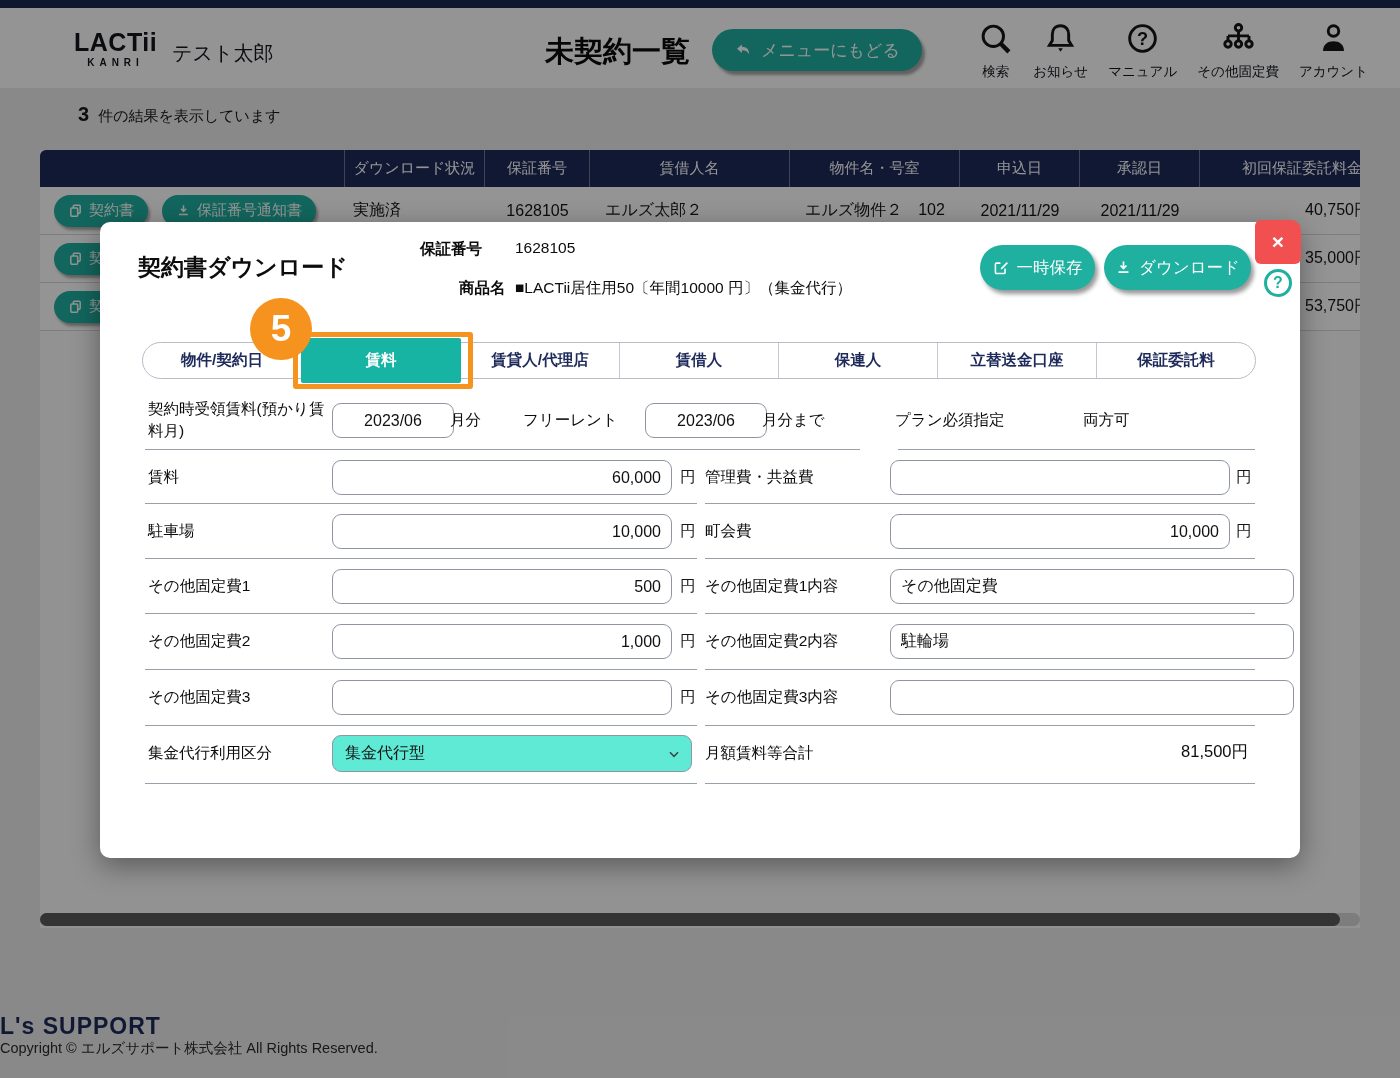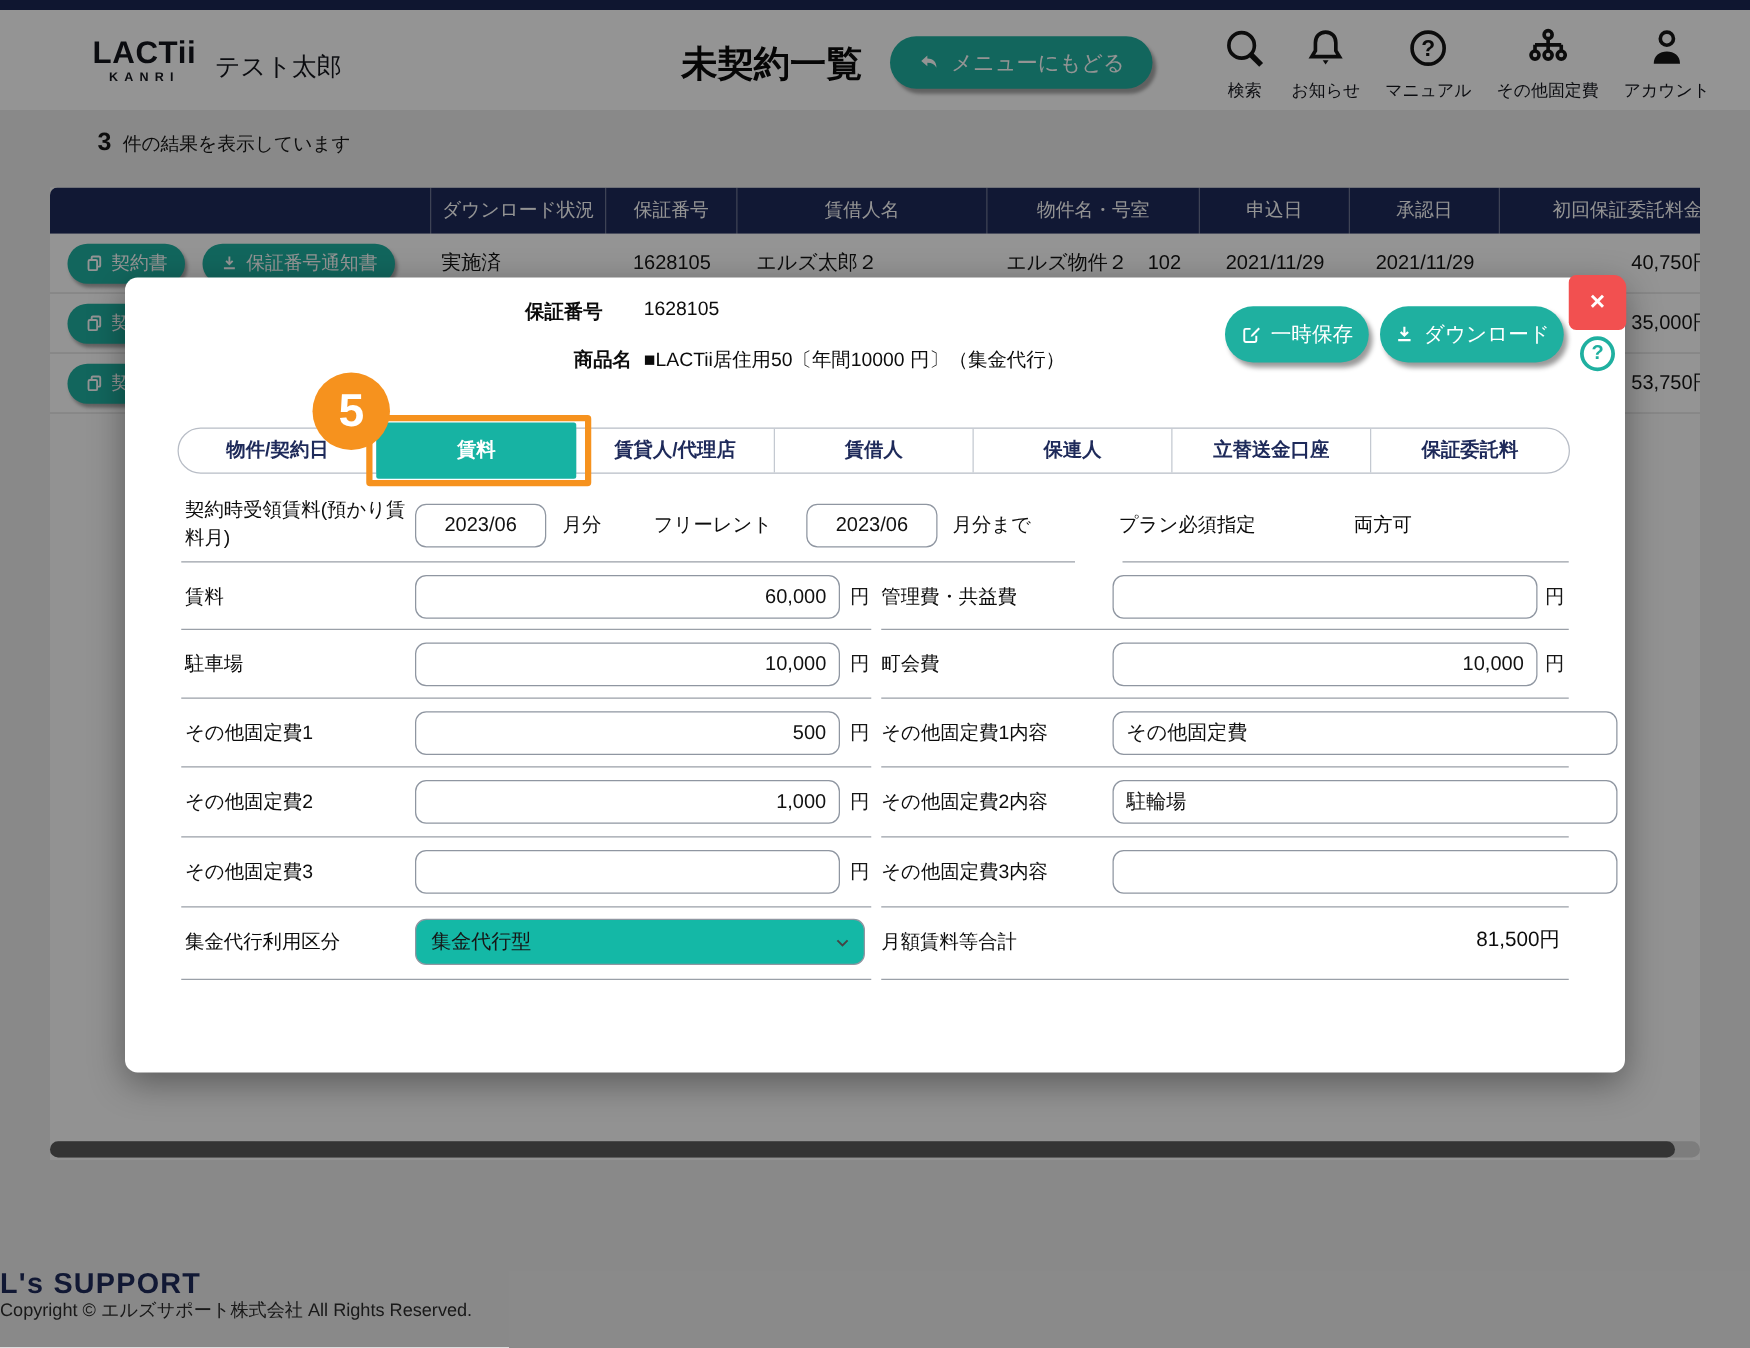--- a/index.html
+++ b/index.html
@@ -104,25 +104,25 @@
   .inp { position:absolute; top:10px; height:35px; border:1.6px solid #8f96a1; border-radius:9px;
     font-size:16px; padding:0 10px; color:#111; background:#fff; font-family:inherit; }
   .inp.num { text-align:right; }
   .inp-l { left:232px; width:340px; }
   .inp-r { left:790px; width:340px; }
   .inp-desc { left:790px; width:404px; }
   .unit-l { position:absolute; left:580px; top:17px; font-size:15.5px; }
   .unit-r { position:absolute; left:1136px; top:17px; font-size:15.5px; }
   .select-box { position:absolute; left:232px; top:9px; width:360px; height:37px;
     border:1.6px solid #8f96a1; border-radius:9px; display:flex; align-items:center;
-    padding:0 12px; font-size:16px; background:#14b8a6; cursor:pointer; }
+    padding:0 12px; font-size:16px; background:#5eead4; cursor:pointer; }
   .select-box svg { position:absolute; right:10px; top:11px; }
   .total-value { position:absolute; left:900px; top:15px; width:248px; text-align:right;
     font-size:16.5px; color:#0c0c0c; }
-  .mini-inp { position:absolute; top:10px; width:105px; height:35px; border:1.6px solid #8f96a1;
+  .mini-inp { position:absolute; top:10px; width:122px; height:35px; border:1.6px solid #8f96a1;
     border-radius:9px; font-size:16px; text-align:center; color:#111; background:#fff; font-family:inherit; }
   .static-txt { position:absolute; top:17px; font-size:15.5px; color:#0c0c0c; }
 </style>
 </head>
 <body>
 
 <div class="top-strip"></div>
 
 <header class="app-header">
   <div class="logo-block">
@@ -303,20 +303,21 @@
 </div>
 
 <footer class="page-footer">
   <div class="footer-logo">L's SUPPORT</div>
   <div class="footer-copy">Copyright © エルズサポート株式会社 All Rights Reserved.</div>
 </footer>
 
 <div class="dim-overlay"></div>
 
 <div class="modal">
+  <div class="modal-title">契約書ダウンロード</div>
 
   <div class="info-label" style="left:320px; top:17px;">保証番号</div>
   <div class="info-value" style="left:415px; top:17px;">1628105</div>
   <div class="info-label" style="left:320px; top:56px;margin-left:39px;">商品名</div>
   <div class="info-value" style="left:415px; top:56px;">■LACTii居住用50〔年間10000 円〕（集金代行）</div>
 
   <button class="btn-pill btn-save">
     <span style="display:flex">
       <svg width="17" height="17" viewBox="0 0 24 24" fill="none" stroke="#ffffff" stroke-width="2.2">
           <path d="M17 13.5V19a1.6 1.6 0 0 1-1.6 1.6H5A1.6 1.6 0 0 1 3.4 19V7.4A1.6 1.6 0 0 1 5 5.8h5.5"></path>

